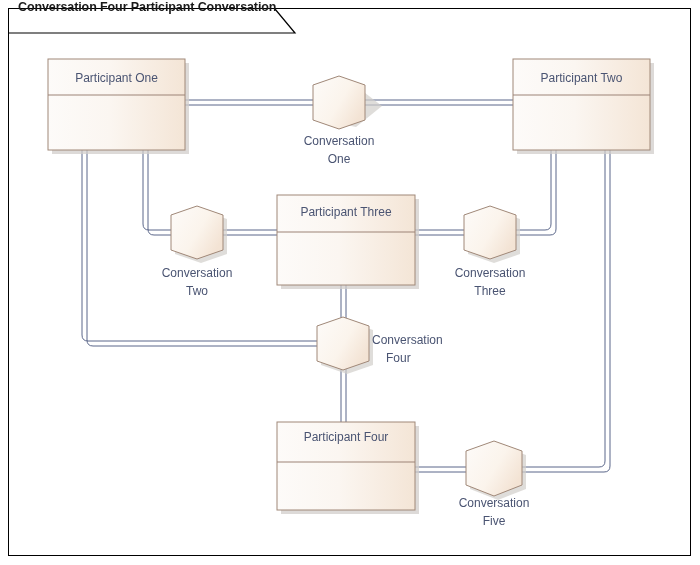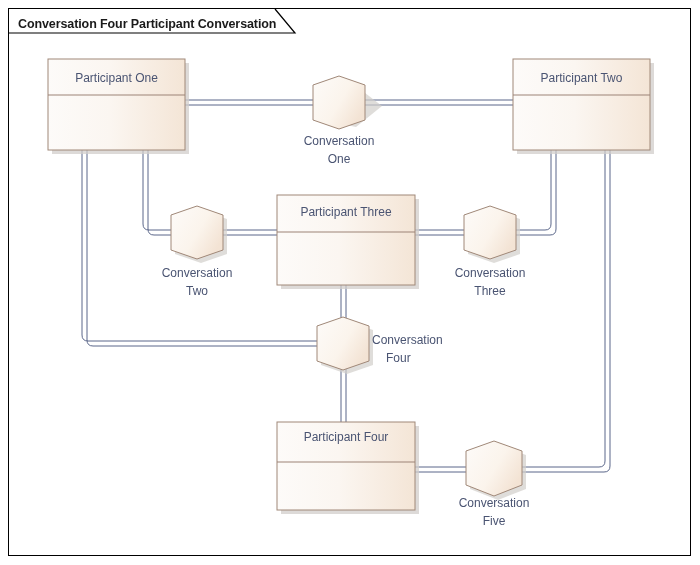--- a/index.html
+++ b/index.html
@@ -1,21 +1,21 @@
 <!DOCTYPE html>
 <html><head>
 <meta charset="utf-8">
 <style>
   html,body{margin:0;padding:0;background:#ffffff;}
   body{width:700px;height:565px;overflow:hidden;
        font-family:"Liberation Sans","DejaVu Sans",sans-serif;}
   #stage{position:relative;width:700px;height:565px;background:#ffffff;}
   #frame{position:absolute;left:8px;top:8px;width:683px;height:548px;
          border:1px solid #000000;box-sizing:border-box;background:#ffffff;}
-  #title-text{position:absolute;left:18px;top:17px;z-index:6;
+  #title-text{position:absolute;left:18px;top:0;z-index:6;
               font-size:12.5px;font-weight:bold;color:#1a1a1a;
               white-space:nowrap;letter-spacing:-0.1px;}
   svg{position:absolute;left:0;top:0;width:700px;height:565px;}
   .nodelabel{font-family:"Liberation Sans","DejaVu Sans",sans-serif;
              font-size:12px;fill:#4a5472;}
   .convlabel{font-family:"Liberation Sans","DejaVu Sans",sans-serif;
              font-size:12px;fill:#4a5472;}
 </style>
 </head>
 <body>

